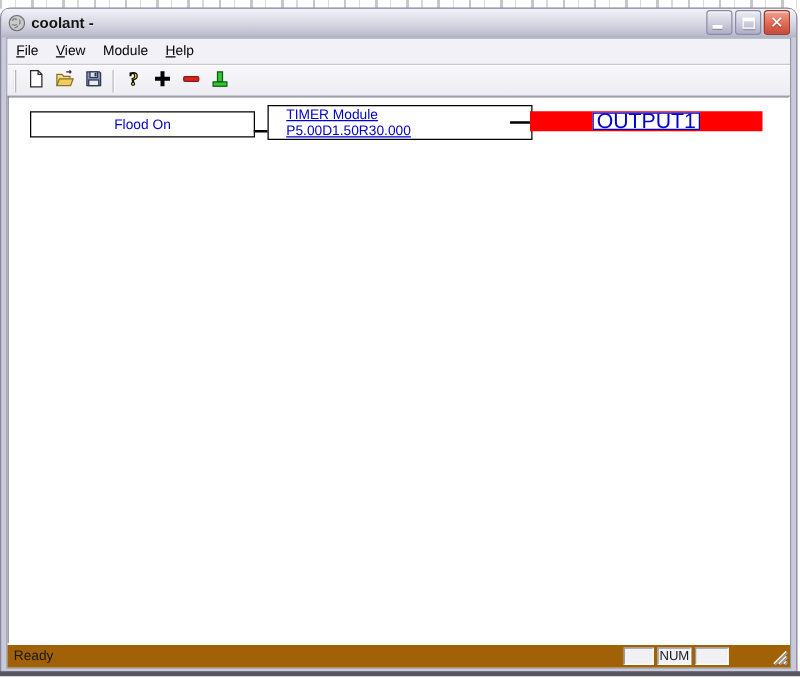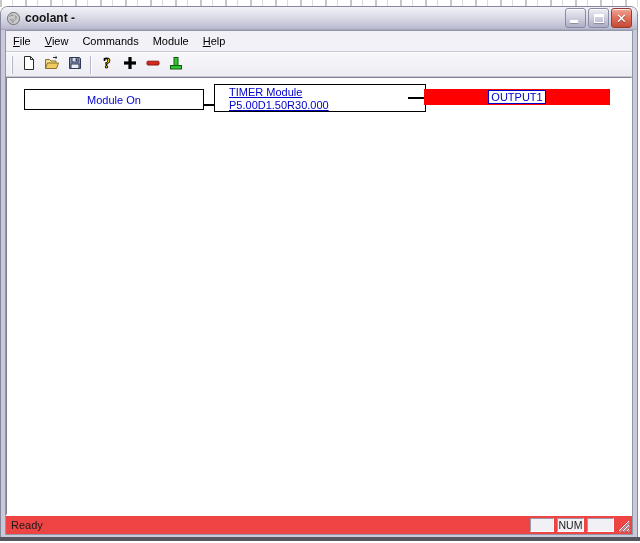--- a/index.html
+++ b/index.html
@@ -128,33 +128,33 @@
   .conn2 { left: 401px; top: 19px; width: 17px; }
   .output-bar {
     position: absolute; left: 417px; top: 11px; width: 186px; height: 16px;
     background: var(--output-red, #FF0000);
     display: flex; align-items: center; justify-content: center;
   }
   .output-label {
     background: #FFFFFF;
     border: 1px solid var(--node-text, #0000CC);
     color: var(--node-text, #0000CC);
-    font-size: 11px; line-height: 12px;
+    font-size: 17px; line-height: 12px;
     padding: 0 2px;
     white-space: nowrap;
   }
 
   
   .statusbar {
     height: 19px; flex: none;
-    background: #ef4444;
+    background: #a16207;
     border-top: 1px solid #FFFFFF;
     display: flex; align-items: center;
     padding: 0 1px 1px 5px;
-    font-size: 11px; color: #1a1a1a;
+    font-size: 11px; color: #1a1a1a; gap: 31px;
   }
   .status-msg { flex: 1; }
   .status-panel {
     height: 14px; margin-left: 3px;
     border: 1px solid;
     border-color: #9898A6 #FFFFFF #FFFFFF #9898A6;
     font-size: 10.5px; line-height: 12px; text-align: center;
     color: #1a1a1a; background: #F0F0F5;
   }
   .resize-grip { width: 14px; height: 14px; margin-left: 3px; align-self: flex-end; }
@@ -188,21 +188,20 @@
           <span class="glyph-close">✕</span>
         </span>
     </span>
   </div>
 
   <div class="window-inner">
 
     <div class="menubar" id="menubar">
         <span class="menu-item"><u>F</u>ile</span>
         <span class="menu-item"><u>V</u>iew</span>
-        <span class="menu-item">Commands</span>
         <span class="menu-item">Module</span>
         <span class="menu-item"><u>H</u>elp</span>
       </div>
 
     <div class="toolbar" id="toolbar">
       <span class="tool-grip"></span>
     <button class="tool-btn">
           <span><svg width="16" height="16" viewBox="0 0 16 16">
               <path d="M3.5 1.5h6l3 3v10h-9z" fill="#FFFFFF" stroke="#2A2A2A"></path>
               <path d="M9.5 1.5v3h3" fill="none" stroke="#2A2A2A"></path>
@@ -243,21 +242,21 @@
         <button class="tool-btn">
           <span><svg width="16" height="16" viewBox="0 0 16 16">
               <rect x="6" y="2.5" width="4" height="8" fill="#35C435" stroke="#0C5E0C"></rect>
               <rect x="2.5" y="10.5" width="11" height="3.5" fill="#35C435" stroke="#0C5E0C"></rect>
             </svg></span>
         </button>
       </div>
 
     <div class="client">
       <div class="node flood">
-        <span>Module On</span>
+        <span>Flood On</span>
       </div>
       <div class="connector conn1"></div>
       <div class="node timer">
         <div>TIMER Module</div>
         <div>P5.00D1.50R30.000</div>
       </div>
       <div class="connector conn2"></div>
       <div class="output-bar">
         <span class="output-label">OUTPUT1</span>
       </div>

